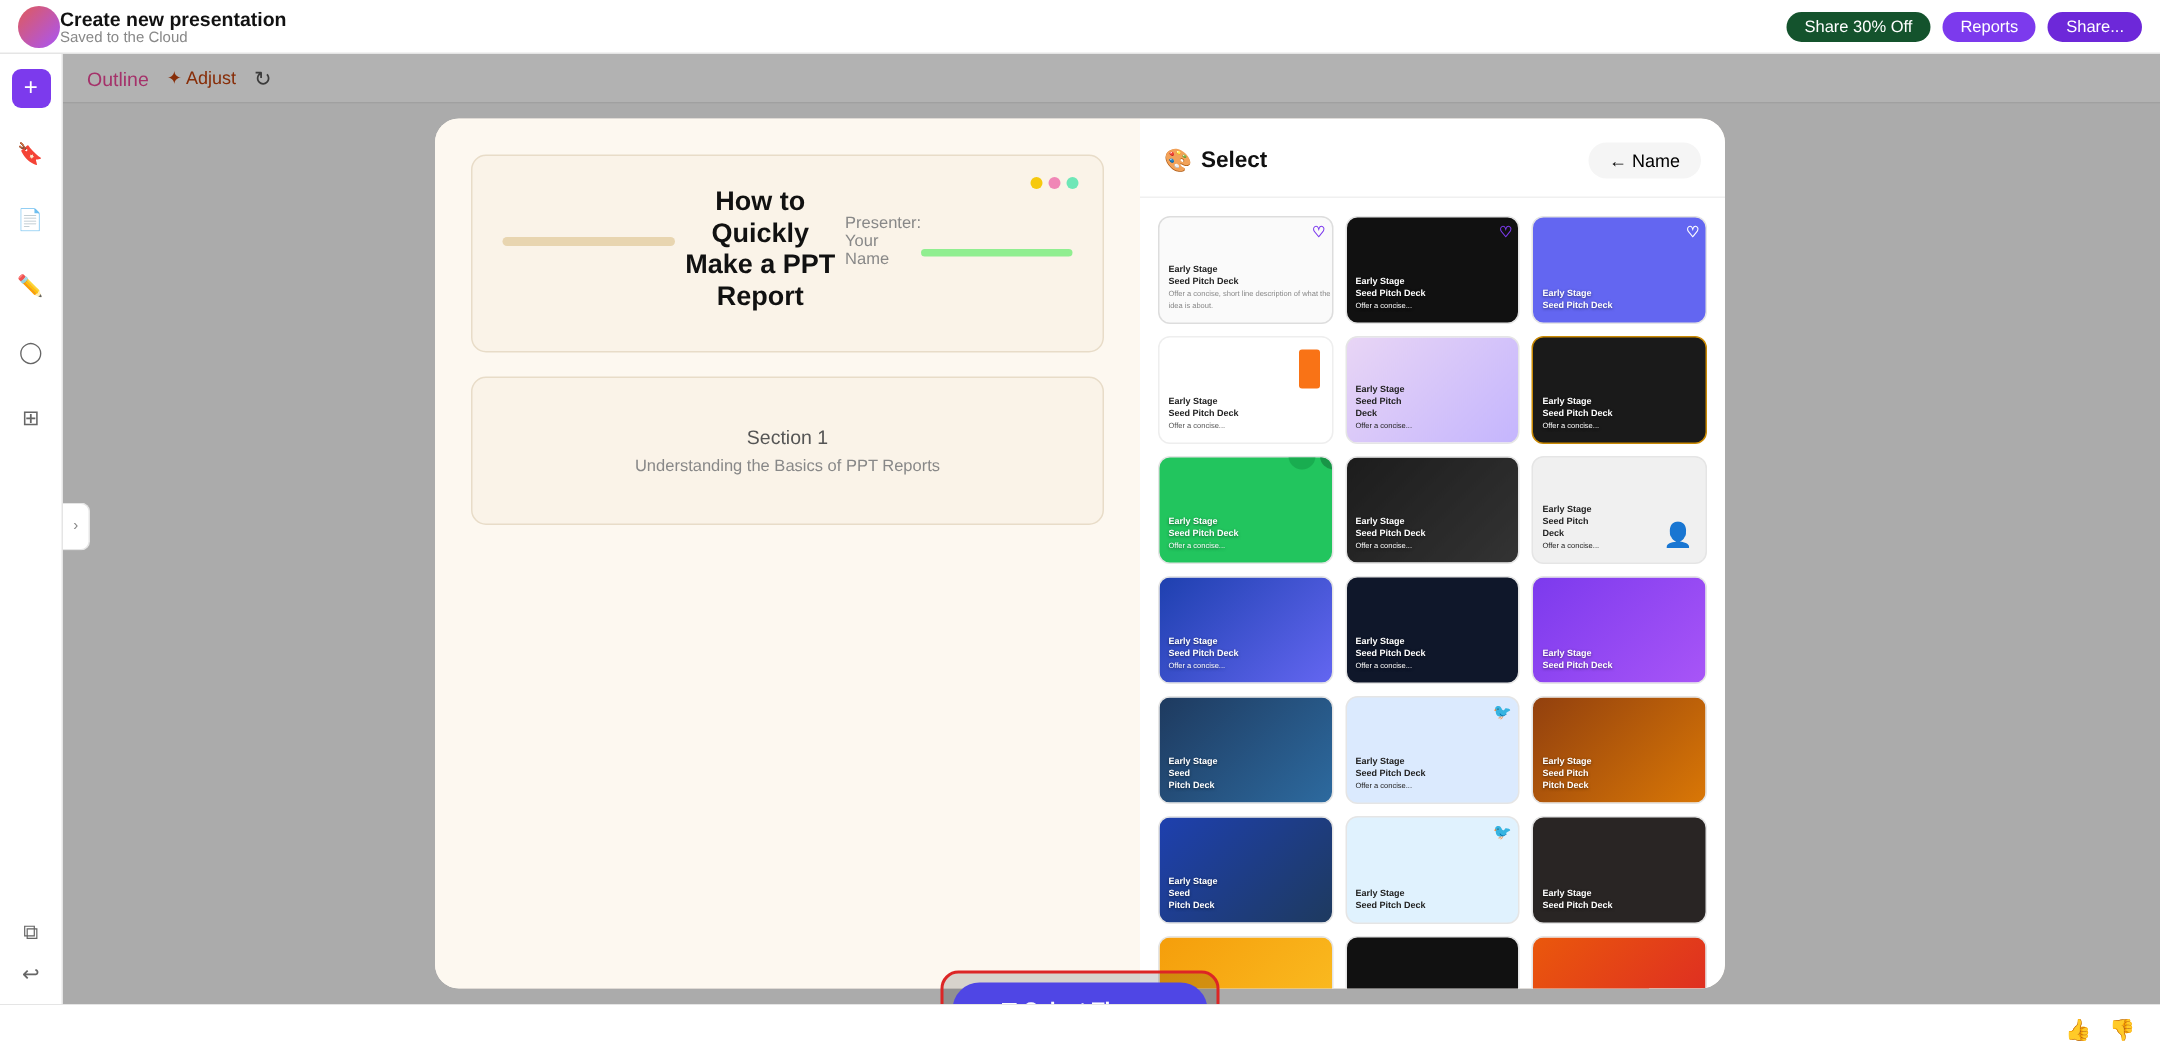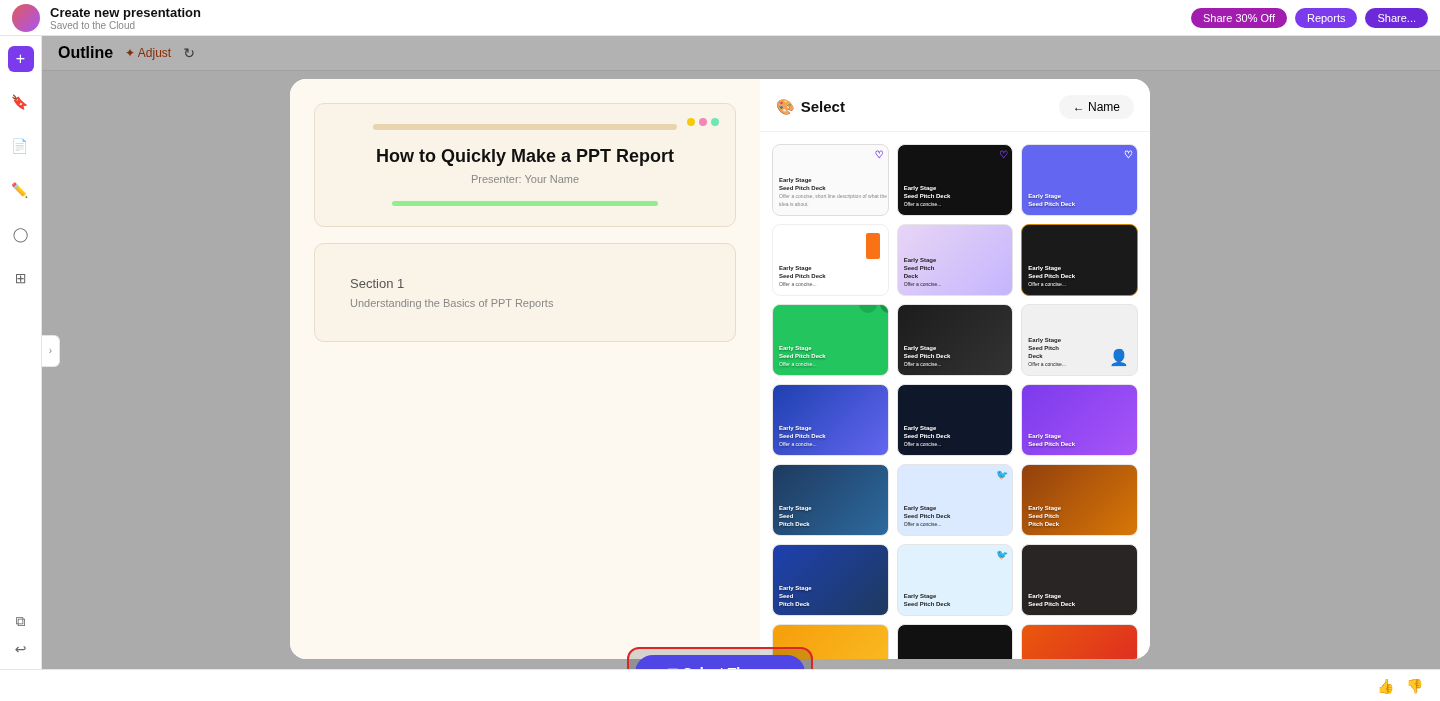--- a/index.html
+++ b/index.html
@@ -21,38 +21,37 @@
       border-bottom: 1px solid #e5e5e5;
       display: flex;
       align-items: center;
       padding: 0 12px;
       z-index: 1000;
       justify-content: space-between;
     }
     .topbar-left {
       display: flex;
       align-items: center;
-      gap: 10px;
     }
     .topbar-logo {
       width: 28px; height: 28px;
       border-radius: 50%;
       background: linear-gradient(135deg, #e05a5a, #a855f7);
       display: flex; align-items: center; justify-content: center;
     }
     .topbar-title-group { display: flex; flex-direction: column; }
     .topbar-title { font-size: 13px; font-weight: 600; color: #111; }
     .topbar-subtitle { font-size: 10px; color: #888; }
     .topbar-right {
       display: flex;
       align-items: center;
       gap: 8px;
     }
     .btn-share {
-      background: #a21caf;
+      background: #14532d;
       color: white;
       border: none;
       border-radius: 16px;
       padding: 4px 12px;
       font-size: 11px;
       cursor: pointer;
     }
     .btn-download {
       background: #7c3aed;
       color: white;
@@ -124,23 +123,23 @@
     .outline-bar {
       display: flex;
       align-items: center;
       gap: 12px;
       padding: 8px 16px;
       width: 100%;
       background: #fff;
       border-bottom: 1px solid #e5e5e5;
     }
     .outline-label {
-      font-size: 16px;
-      font-weight: 700;
-      color: #000000;
+      font-size: 13px;
+      font-weight: 400;
+      color: #ec4899;
     }
     .outline-adjust {
       font-size: 12px;
       color: #c2410c;
       cursor: pointer;
       display: flex; align-items: center; gap: 4px;
     }
     .outline-refresh {
       font-size: 14px;
       color: #555;
@@ -182,21 +181,21 @@
       overflow: hidden;
     }
 
     .slide-preview {
       background: #faf3e8;
       border: 1px solid #e8dcc8;
       border-radius: 10px;
       width: 100%;
       padding: 20px;
       display: flex;
-      flex-direction: column;
+      flex-direction: row;
       align-items: center;
       position: relative;
     }
     .slide-title-bar {
       width: 80%;
       height: 6px;
       background: #e8d5b0;
       border-radius: 3px;
       margin-bottom: 16px;
     }
@@ -230,20 +229,21 @@
     }
 
     .slide-section {
       background: #faf3e8;
       border: 1px solid #e8dcc8;
       border-radius: 10px;
       width: 100%;
       padding: 32px 35px;
       display: flex;
       flex-direction: column;
+      align-items: center;
       gap: 6px;
     }
     .section-title {
       font-size: 13px;
       color: #555;
       font-weight: 500;
     }
     .section-subtitle {
       font-size: 11px;
       color: #888;

